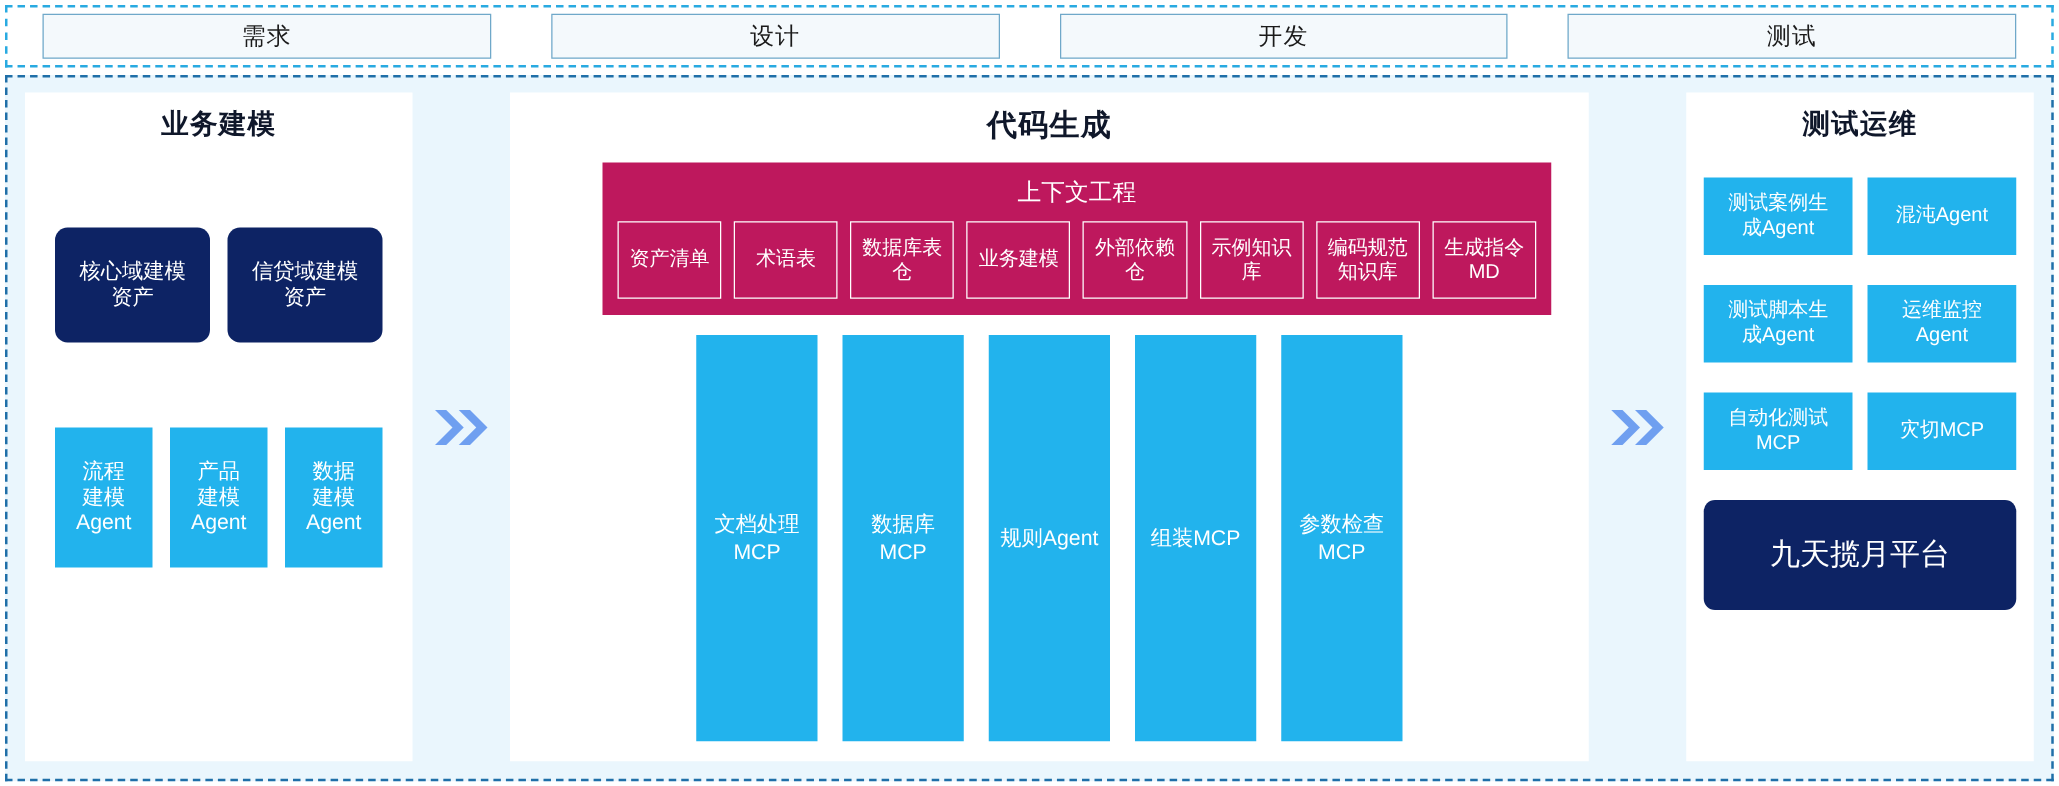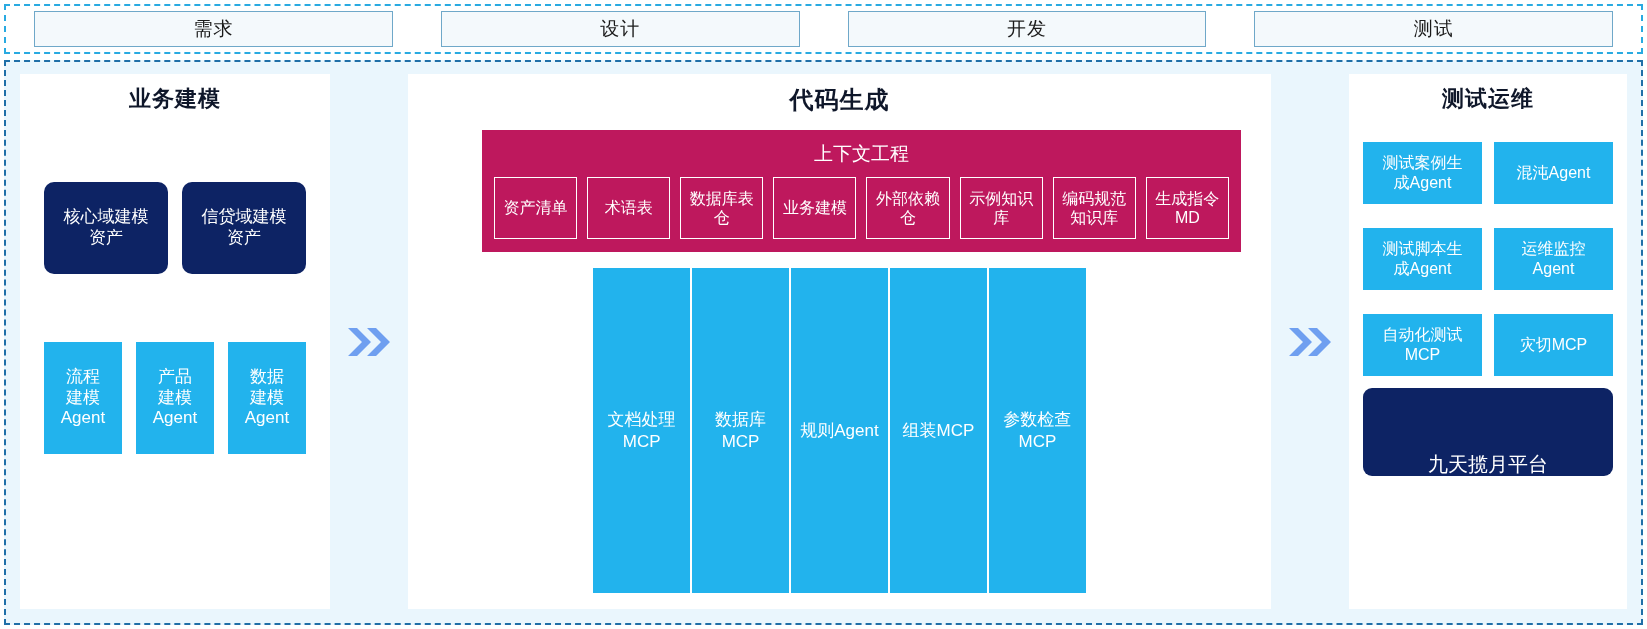--- a/index.html
+++ b/index.html
@@ -115,43 +115,42 @@
   }
   .context-items { display: flex; gap: 10px; align-items: stretch; }
   .ctx-item {
     flex: 1 1 0;
     min-height: 62px;
     border: 1px solid #ffffff;
     display: flex; align-items: center; justify-content: center;
     text-align: center; color: #fff; font-size: 16px; line-height: 1.2;
     padding: 3px 2px;
   }
-  .mcp-row { display: flex; gap: 2px; align-items: stretch; flex: 1 1 auto; }
+  .mcp-row { display: flex; gap: 20px; align-items: stretch; flex: 1 1 auto; }
   .mcp-item {
     flex: 1 1 0;
     background: #22b3ed;
     display: flex; align-items: center; justify-content: center;
     text-align: center; color: #fff; font-size: 17px; line-height: 1.25;
     padding: 4px 2px;
   }
 
   
   .rp-grid {
     display: grid;
     grid-template-columns: 1fr 1fr;
     gap: 24px 12px;
     margin-top: 22px;
   }
   .rp-grid .tile { height: 62px; font-size: 16px; }
   .rp-platform {
-    margin-top: 12px;
+    margin-top: 24px;
     height: 88px;
-    font-size: 20px;
+    font-size: 24px;
     border-radius: 9px;
-    align-items: flex-end;
   }
 </style>
 </head>
 <body>
 
 <div class="page">
 
   <div class="phase-band">
     <div class="phase-box">
       <span>需求</span>

